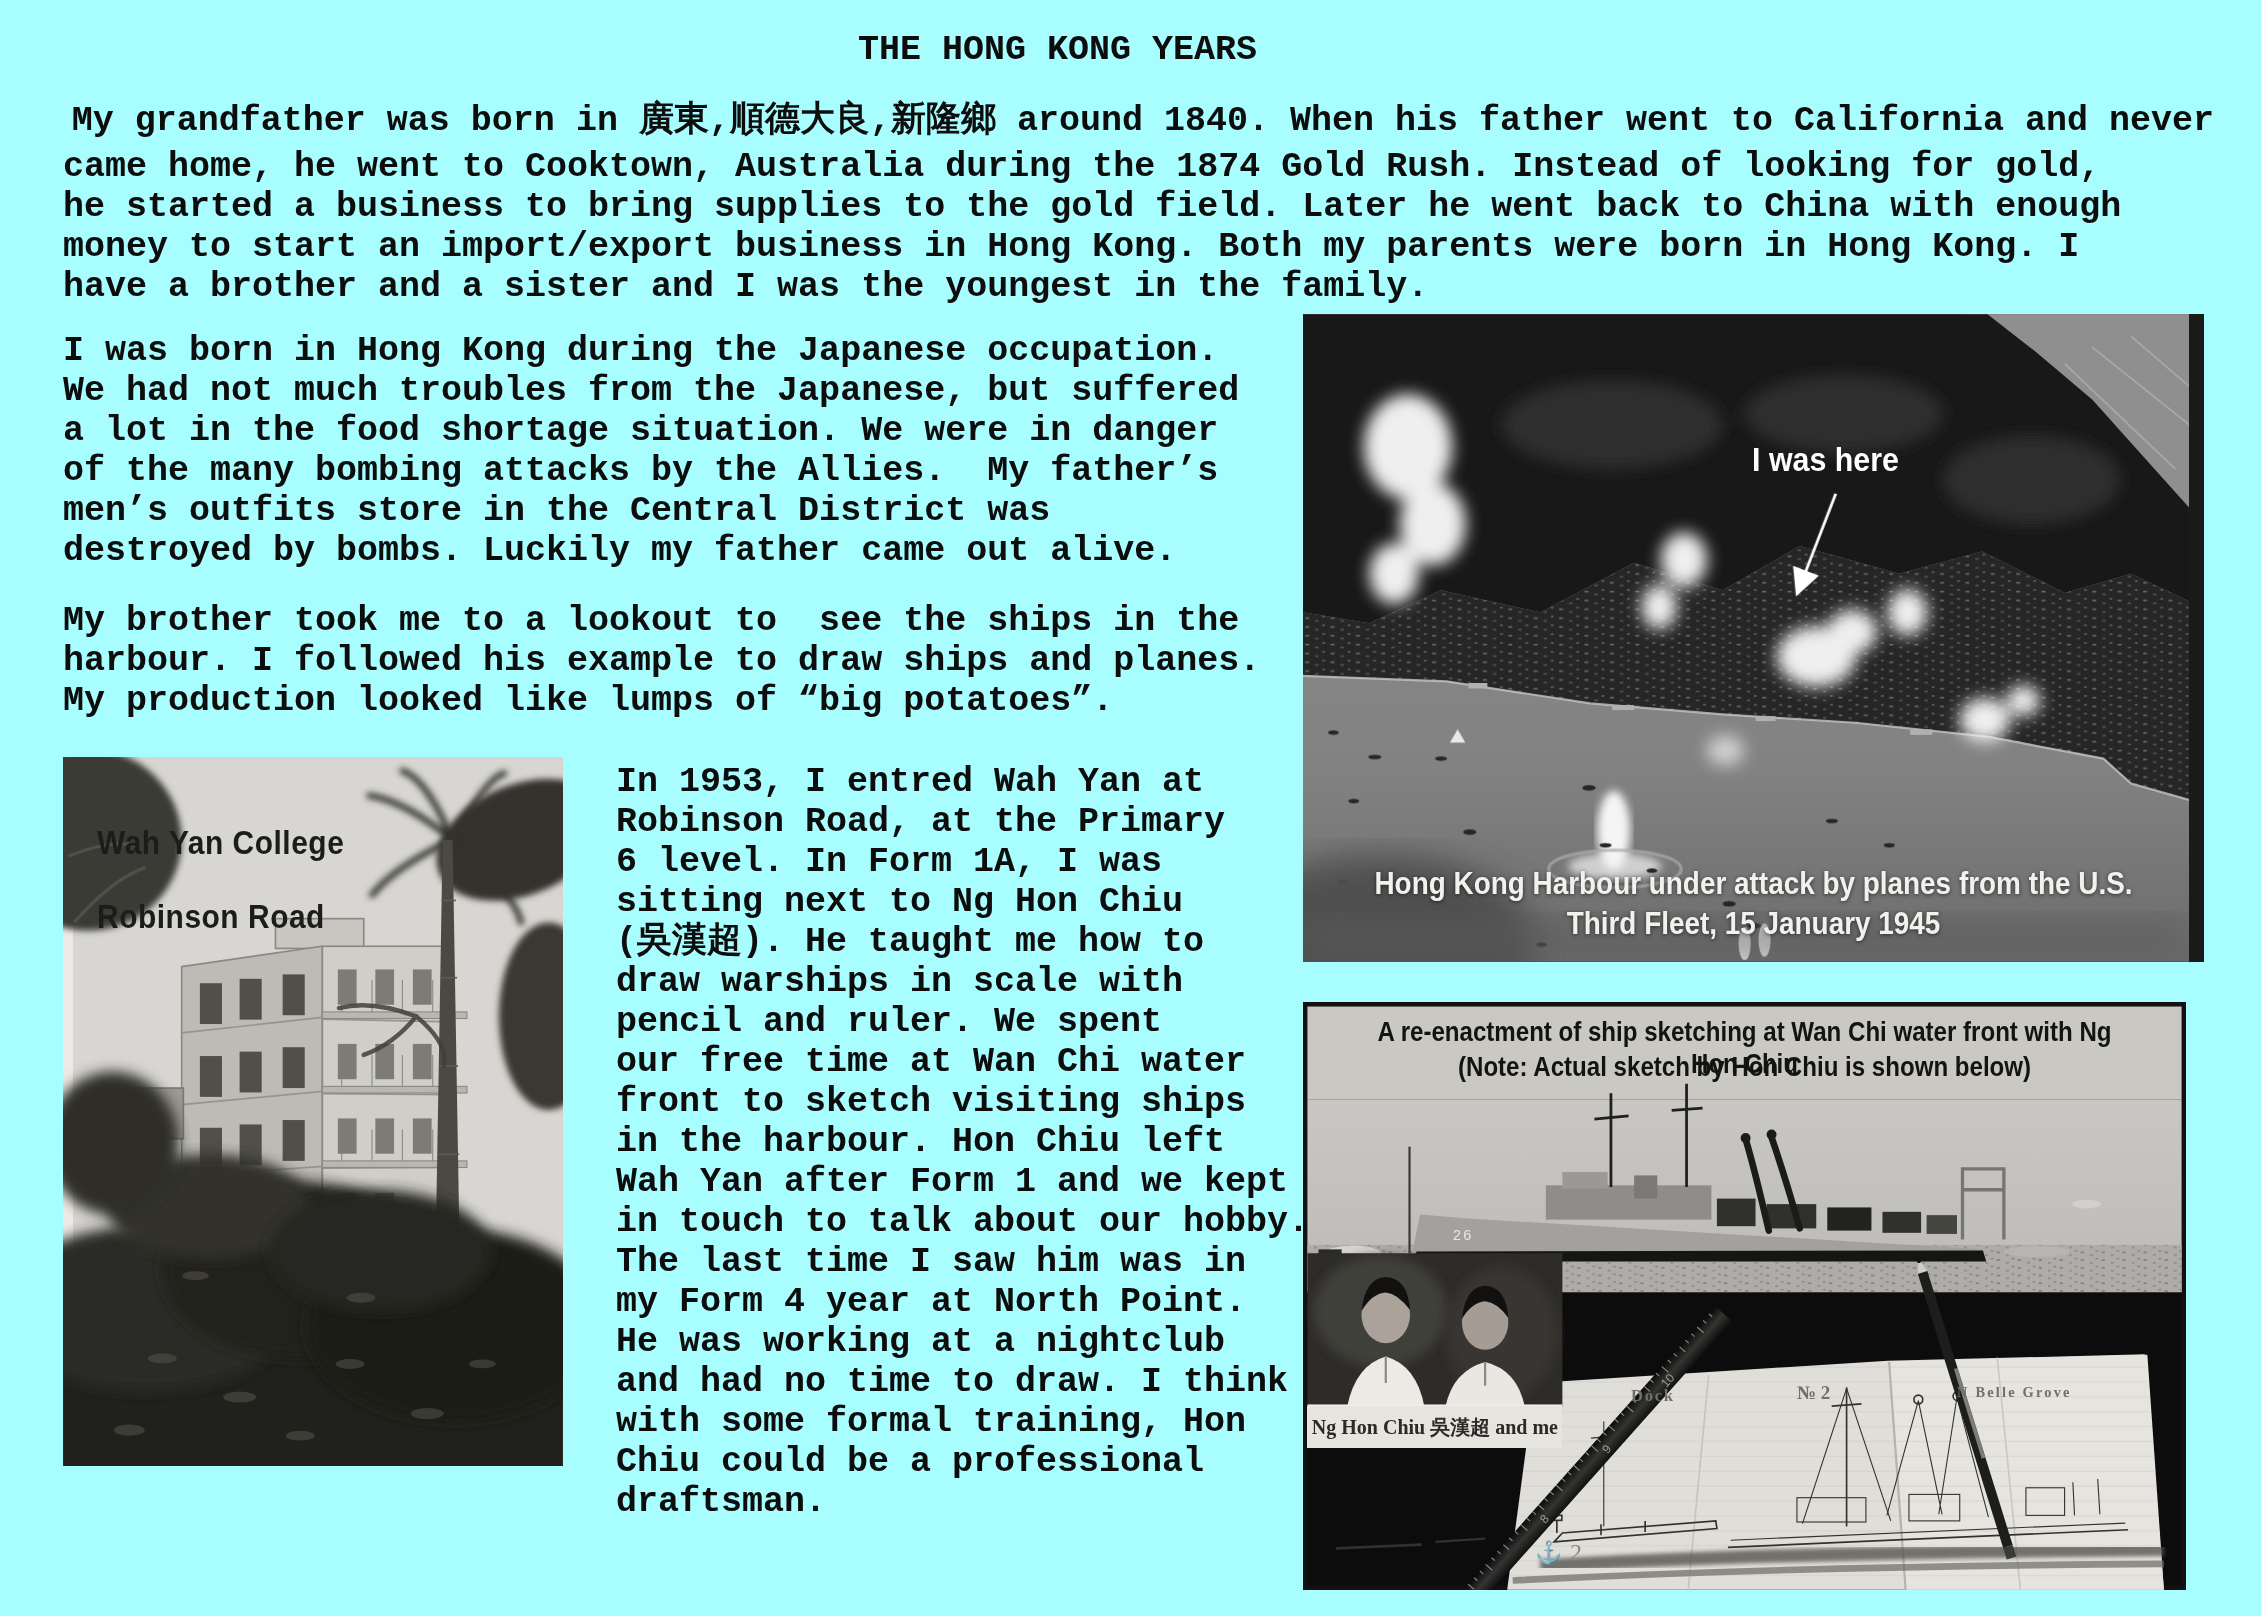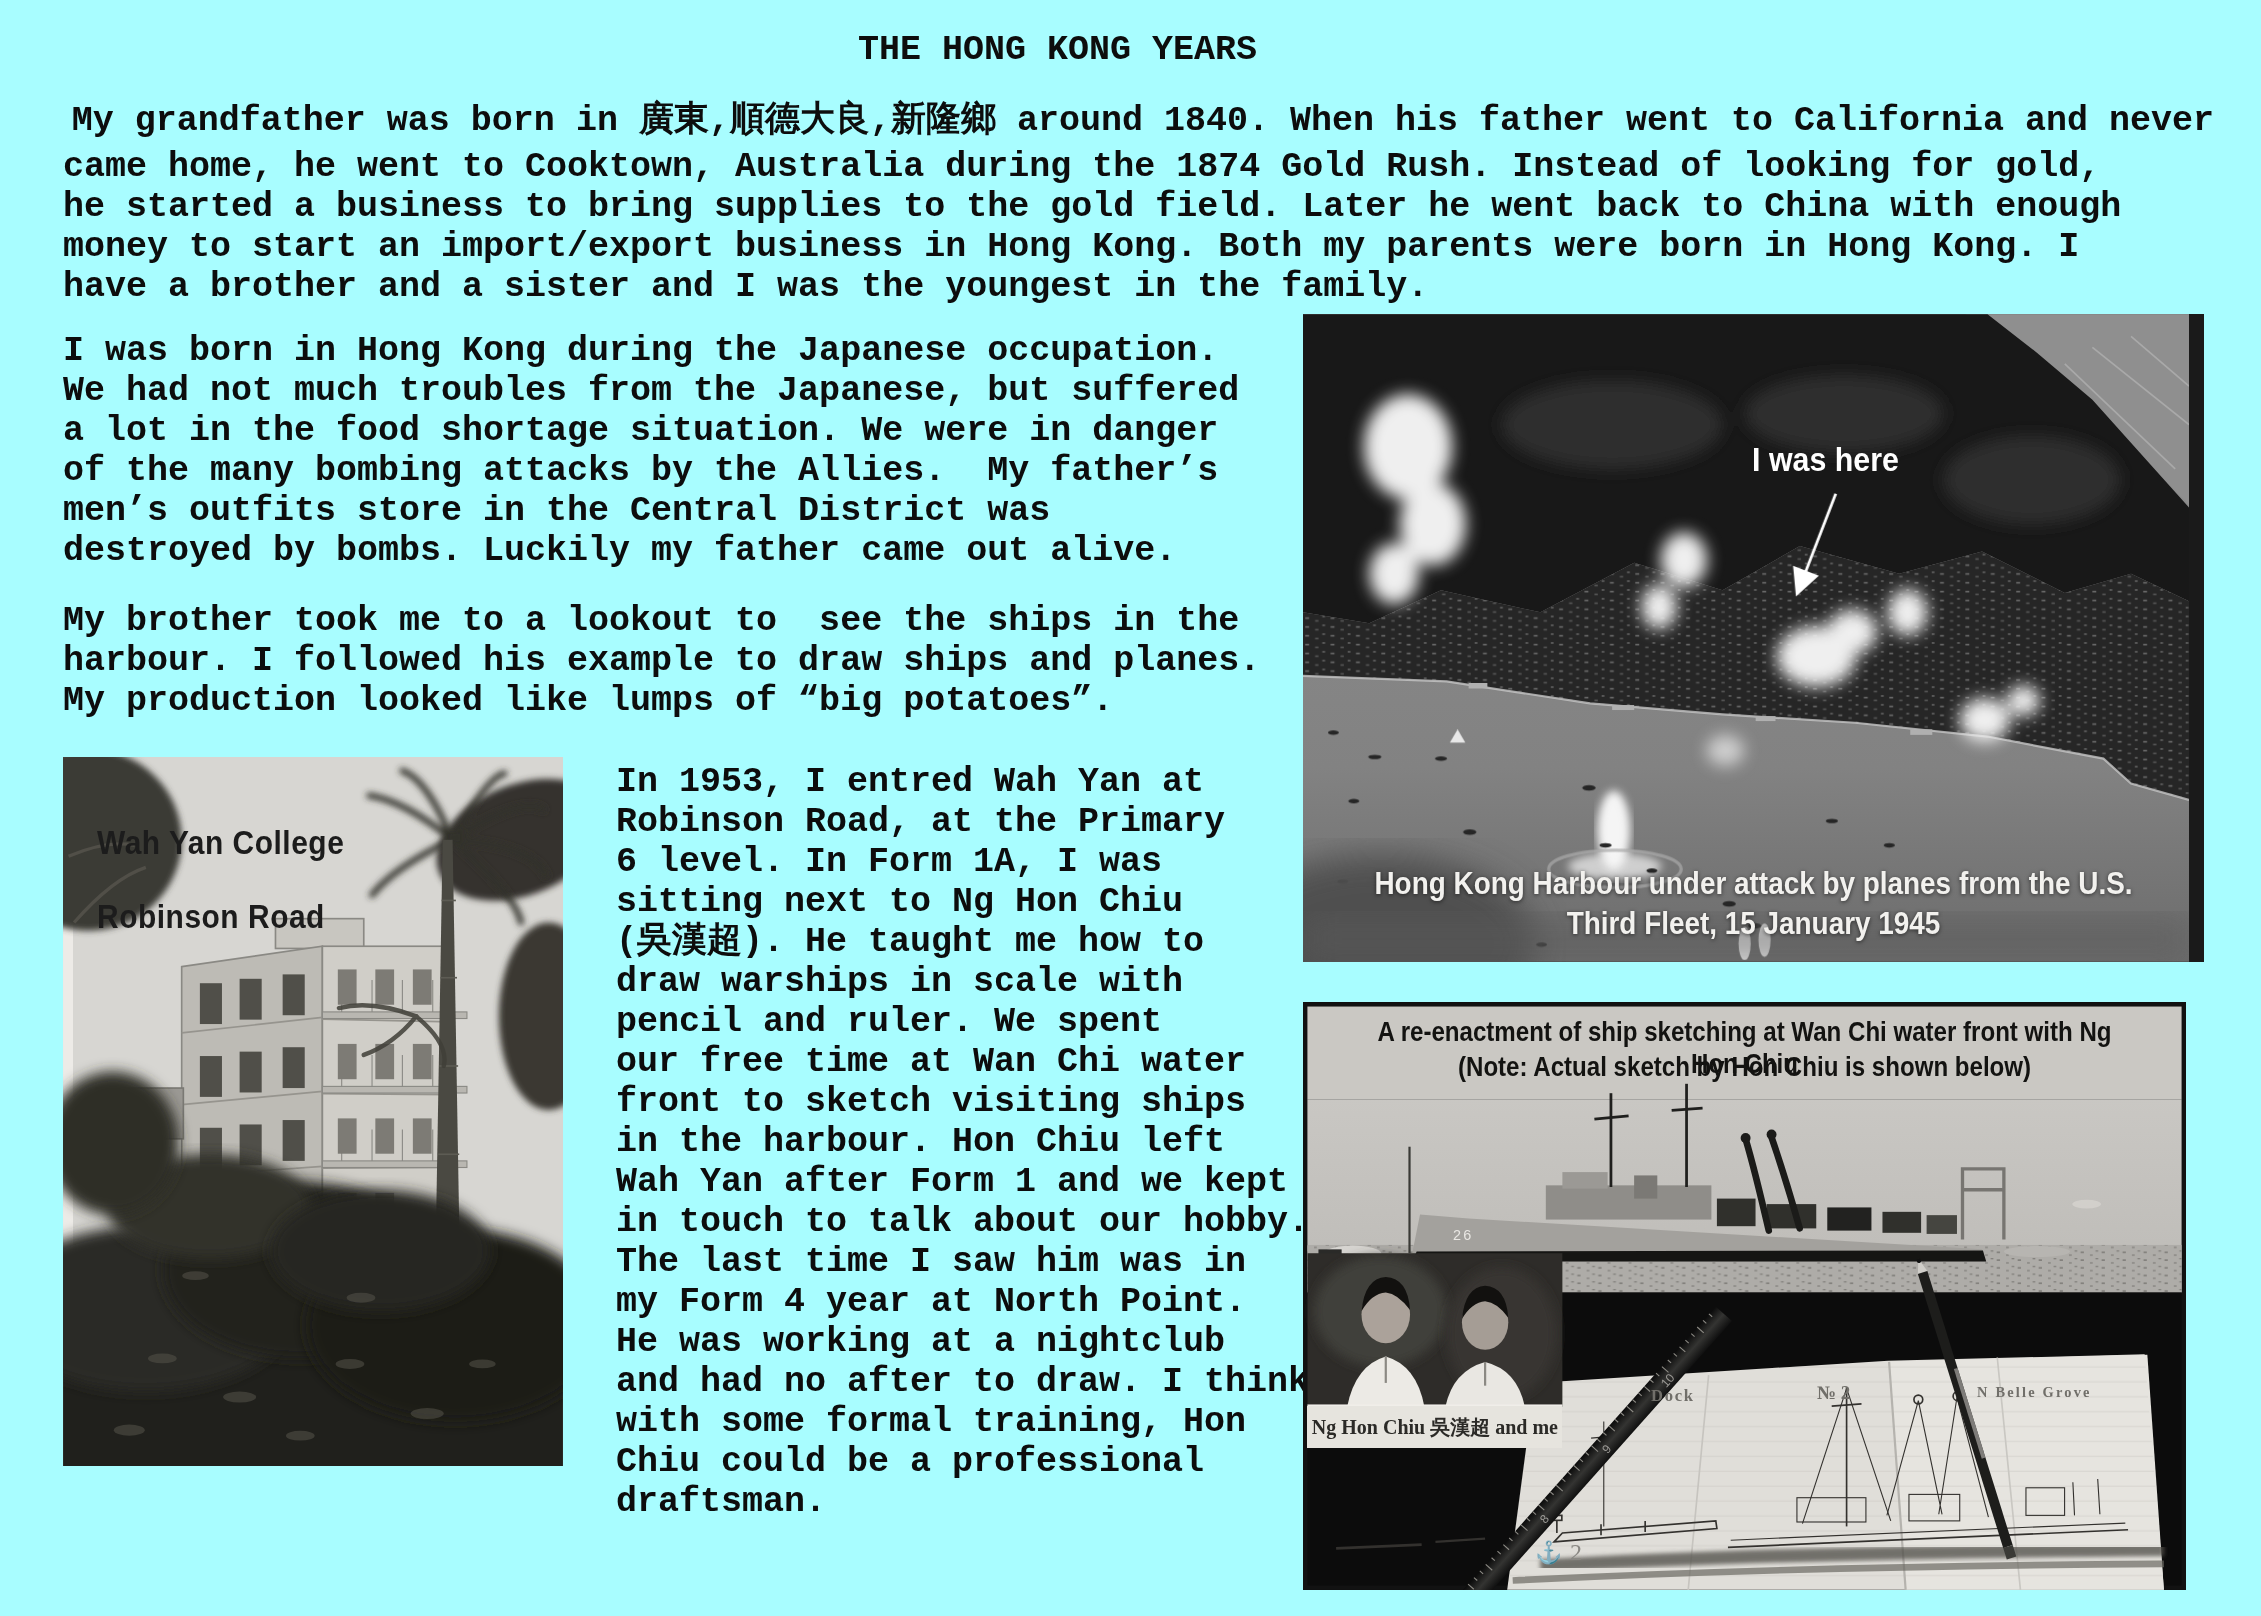--- a/index.html
+++ b/index.html
@@ -29,21 +29,21 @@
      transform:scaleX(.88);transform-origin:left center;letter-spacing:0.6px;}
   #college-cap1{top:65px;}
   #college-cap2{top:139px;}
   .sketch-caption{left:0;width:100%;text-align:center;font-weight:700;font-size:28px;line-height:32px;
      color:#131311;transform:scaleX(.86);}
   #sketch-cap1{top:14.4px;}
   #sketch-cap2{top:49px;}
   #hull-number{left:150px;top:225px;font-weight:400;font-size:14.4px;color:#e9e7e3;letter-spacing:2.2px;}
   #inset-label{left:4.4px;top:404px;width:255px;height:42px;background:#e6e4de;text-align:center;
      line-height:42px;font-weight:700;font-size:20px;color:#2b2a27;}
-  .pencil-note{color:#716f6a;font-weight:700;margin-left:20px;}
+  .pencil-note{color:#716f6a;font-weight:700;}
   #label-dock{left:328px;top:384px;font-size:16.6px;letter-spacing:1.7px;}
   #label-no2{left:494px;top:380px;font-size:19px;}
   #label-belle{left:654px;top:382px;font-size:14.4px;letter-spacing:2.2px;}
   #label-corner{left:232px;top:537px;font-size:24px;color:#8a8883;}
   #corner-anchor{color:#35332f;font-size:22px;margin-right:7.7px;}
 </style>
 </head>
 <body>
 
 <div id="page-title" class="abs mono">THE HONG KONG YEARS</div>
@@ -77,21 +77,21 @@
     <div class="tline">draw warships in scale with</div>
     <div class="tline">pencil and ruler. We spent</div>
     <div class="tline">our free time at Wan Chi water</div>
     <div class="tline">front to sketch visiting ships</div>
     <div class="tline">in the harbour. Hon Chiu left</div>
     <div class="tline">Wah Yan after Form 1 and we kept</div>
     <div class="tline">in touch to talk about our hobby.</div>
     <div class="tline">The last time I saw him was in</div>
     <div class="tline">my Form 4 year at North Point.</div>
     <div class="tline">He was working at a nightclub</div>
-    <div class="tline">and had no after to draw. I think</div>
+    <div class="tline">and had no time to draw. I think</div>
     <div class="tline">with some formal training, Hon</div>
     <div class="tline">Chiu could be a professional</div>
     <div class="tline">draftsman.</div>
   </div>
 
 <div id="photo-harbour" class="photo">
   <svg width="886" height="648" viewBox="0 0 1605 1173">
     <defs>
       <filter id="b8">
           <feGaussianBlur stdDeviation="8"></feGaussianBlur>

